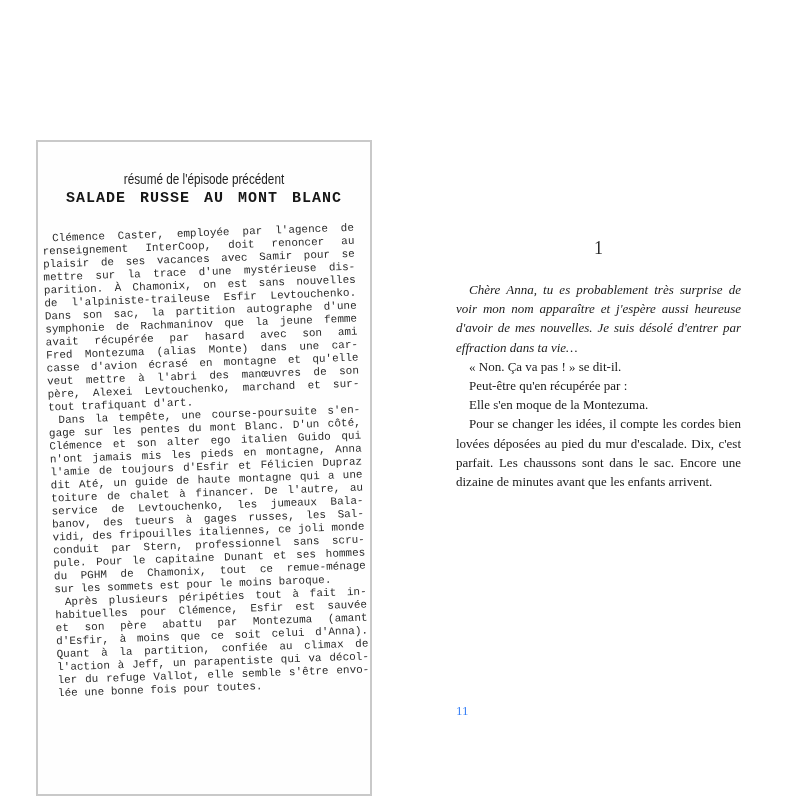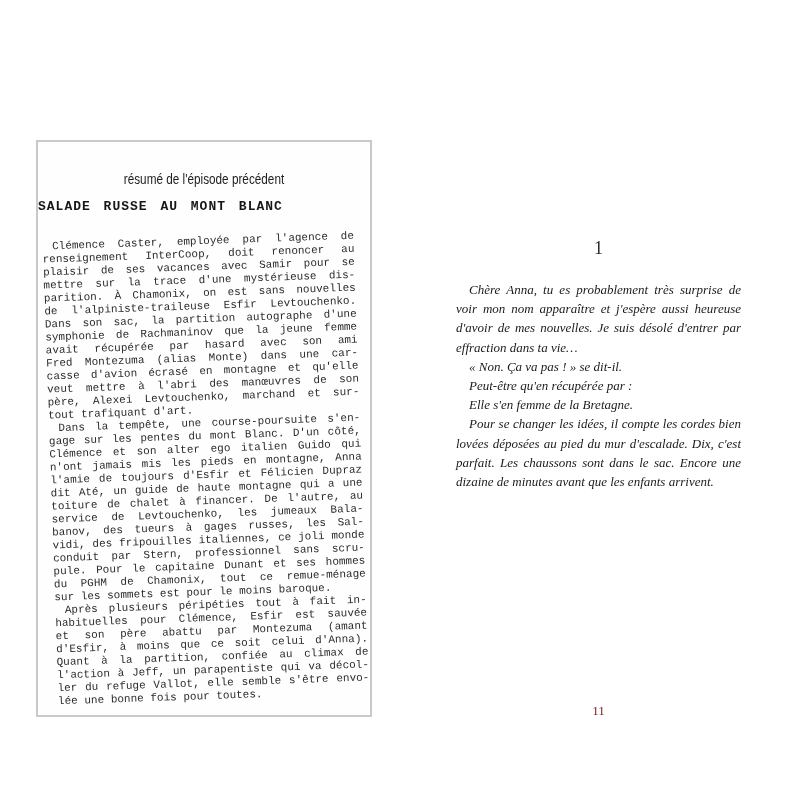--- a/index.html
+++ b/index.html
@@ -9,43 +9,43 @@
     position: relative;
     overflow: hidden;
     font-family: "Liberation Serif", serif;
     color: #1a1a1a;
   }
 
   
   .left-page {
     position: absolute;
     left: 36px; top: 140px;
-    width: 336px; height: 577px;
+    width: 336px; height: 656px;
     background: #fefefe;
     border: 2px solid #c9c9c9;
     box-sizing: border-box;
     overflow: hidden;
   }
   .kicker {
     margin-top: 29px;
     text-align: center;
     font-family: "Liberation Sans", sans-serif;
     font-size: 14px;
     line-height: 16px;
     color: #1d1d1d;
     transform: scaleX(0.84);
     transform-origin: 50% 50%;
     white-space: nowrap;
   }
   .tw-title {
-    margin-top: 10px;
-    text-align: left;
+    margin-top: 2px;
+    text-align: center;
     font-family: "Liberation Mono", monospace;
     font-weight: bold;
-    font-size: 13px;
+    font-size: 15px;
     line-height: 19px;
     letter-spacing: 1px;
     word-spacing: 4px;
     color: #161616;
     white-space: nowrap;
   }
   .tw-body {
     margin: 19px 8px 0 12px;
     font-family: "Liberation Mono", monospace;
     font-size: 11px;
@@ -77,32 +77,31 @@
     color: #2a2a2a;
     margin-bottom: 22px;
   }
   .rp-para {
     margin: 0;
     font-family: "Liberation Serif", serif;
     font-size: 13px;
     line-height: 19.2px;
     text-align: justify;
     color: #1a1a1a;
-    font-style: italic;
   }
   .rp-para.indent { text-indent: 13px; }
   .rp-para.italic { font-style: italic; }
   .page-number {
     position: absolute;
     left: 456px; top: 703px;
     width: 285px;
-    text-align: center;
+    text-align: left;
     font-family: "Liberation Serif", serif;
     font-size: 13px;
-    color: #7f1d1d;
+    color: #3b82f6;
   }
 </style>
 </head>
 <body>
 
 <div class="left-page">
   <div class="kicker">résumé de l'épisode précédent</div>
   <div class="tw-title">SALADE RUSSE AU MONT BLANC</div>
   <div class="tw-body">
       <div class="tw-para">
@@ -149,18 +148,18 @@
       </div>
     </div>
 </div>
 
 <div class="right-col">
   <div class="chapter-num">1</div>
   <div>
       <p class="rp-para italic indent">Chère Anna, tu es probablement très surprise de voir mon nom apparaître et j'espère aussi heureuse d'avoir de mes nouvelles. Je suis désolé d'entrer par effraction dans ta vie…</p>
       <p class="rp-para indent">« Non. Ça va pas ! » se dit-il.</p>
       <p class="rp-para indent">Peut-être qu'en récupérée par :</p>
-      <p class="rp-para indent">Elle s'en femme de la Bretagne.</p>
+      <p class="rp-para indent">Elle s'en moque de la Montezuma.</p>
       <p class="rp-para indent">Pour se changer les idées, il compte les cordes bien lovées déposées au pied du mur d'escalade. Dix, c'est parfait. Les chaussons sont dans le sac. Encore une dizaine de minutes avant que les enfants arrivent.</p>
     </div>
 </div>
 
 <div class="page-number">11</div>
 
 </body></html>

